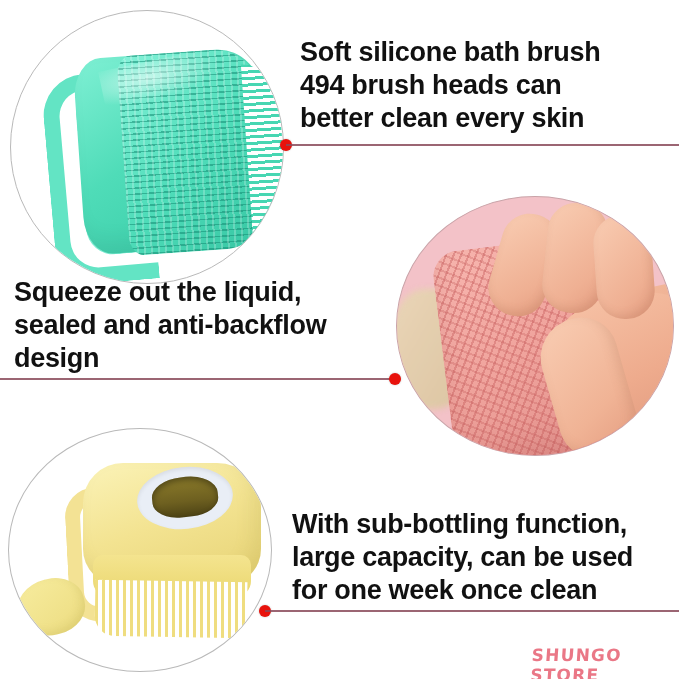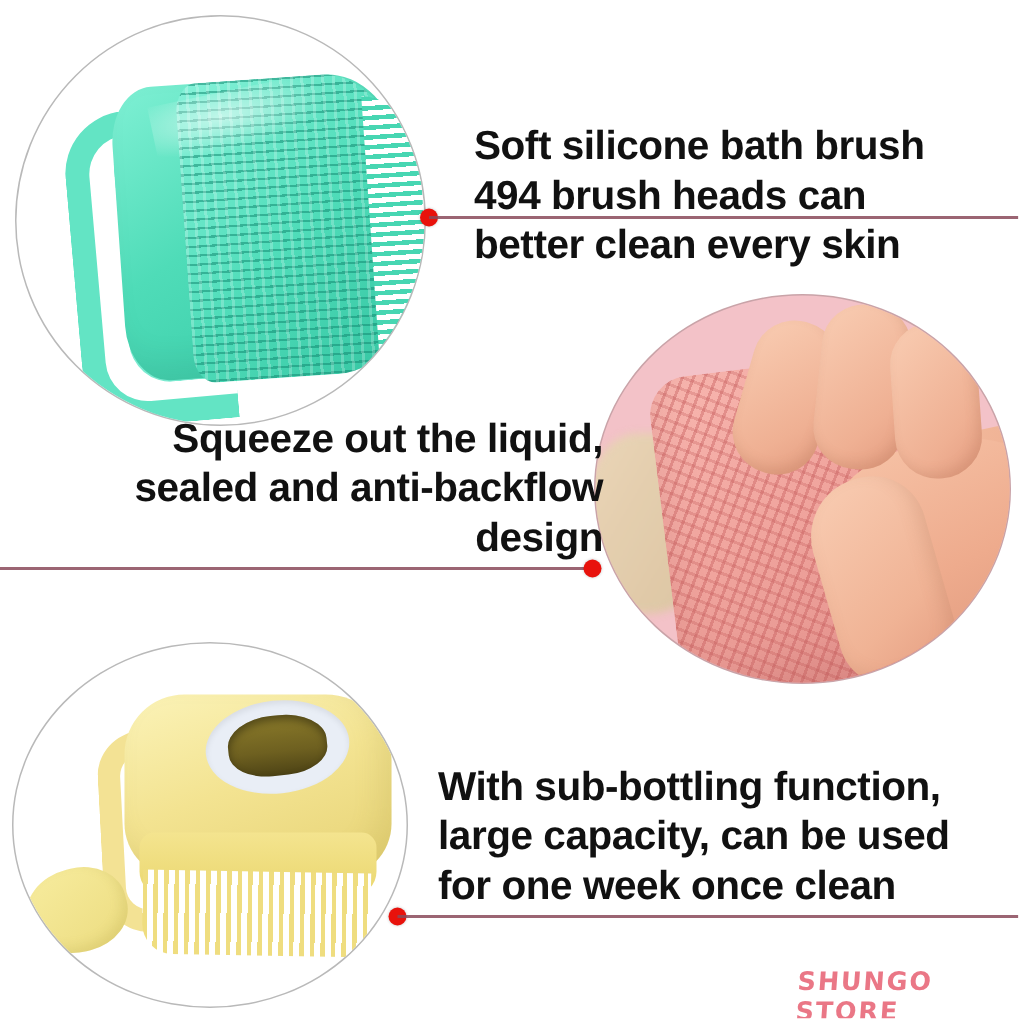--- a/index.html
+++ b/index.html
@@ -334,28 +334,28 @@
       <div class="yel-strap"></div>
       <div class="yel-body"></div>
       <div class="yel-front"></div>
       <div class="yel-bristles"></div>
       <div class="yel-cap-ring"></div>
       <div class="yel-cap-hole"></div>
       <div class="yel-lid"></div>
     </div>
   </div>
 
-  <div class="caption" style="left:316px; top:36px; width:352px;margin-top:45px;">Soft silicone bath brush
+  <div class="caption" style="left:300px; top:36px; width:352px;">Soft silicone bath brush
 494 brush heads can
 better clean every skin</div>
 
   <div class="conn-dot" style="left:280px; top:139px;"></div>
   <div class="conn-line" style="left:286px; top:144px; width:393px;"></div>
 
-  <div class="caption" style="left:14px; top:276px; width:388px;text-align:right;">Squeeze out the liquid,
+  <div class="caption" style="left:14px; top:276px; width:388px;">Squeeze out the liquid,
 sealed and anti-backflow
 design</div>
 
   <div class="conn-line" style="left:0px; top:378px; width:396px;"></div>
   <div class="conn-dot" style="left:389px; top:373px;"></div>
 
   <div class="caption" style="left:292px; top:508px; width:380px;">With sub-bottling function,
 large capacity, can be used
 for one week once clean</div>
 

